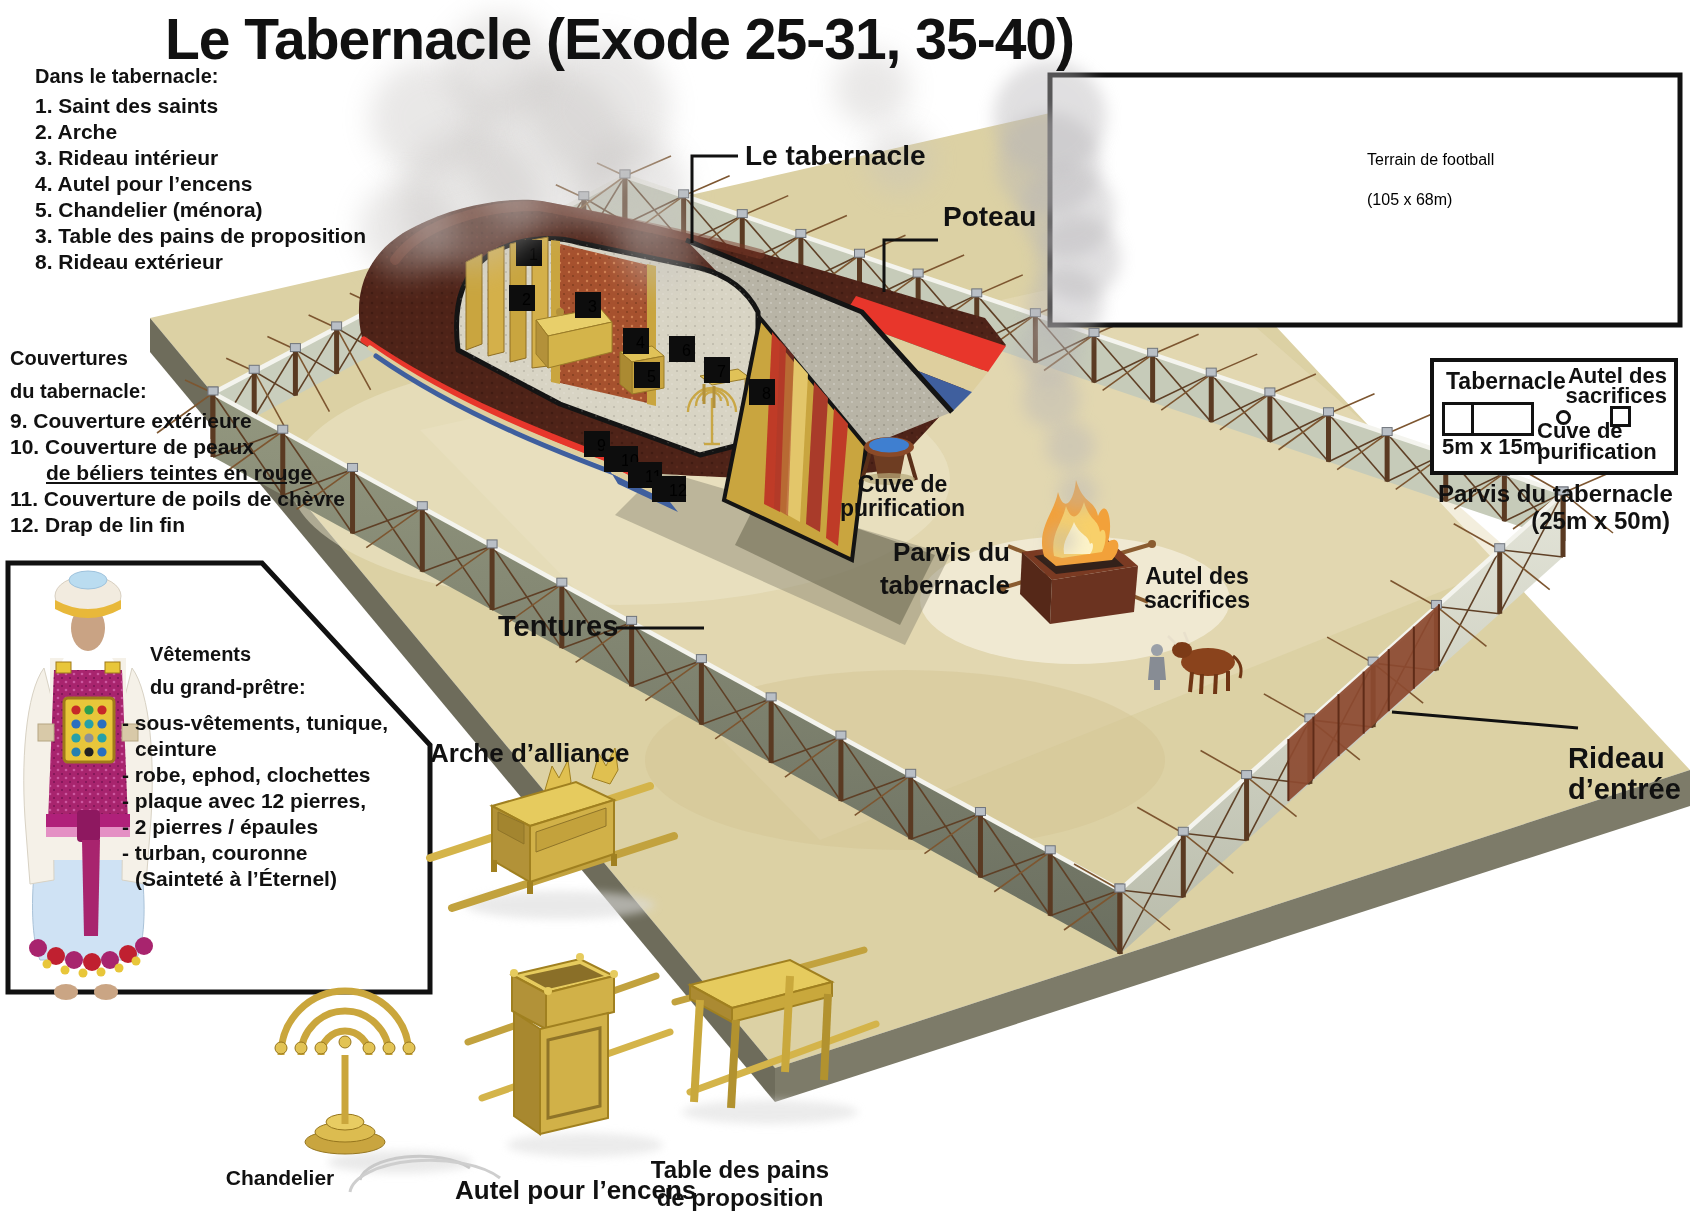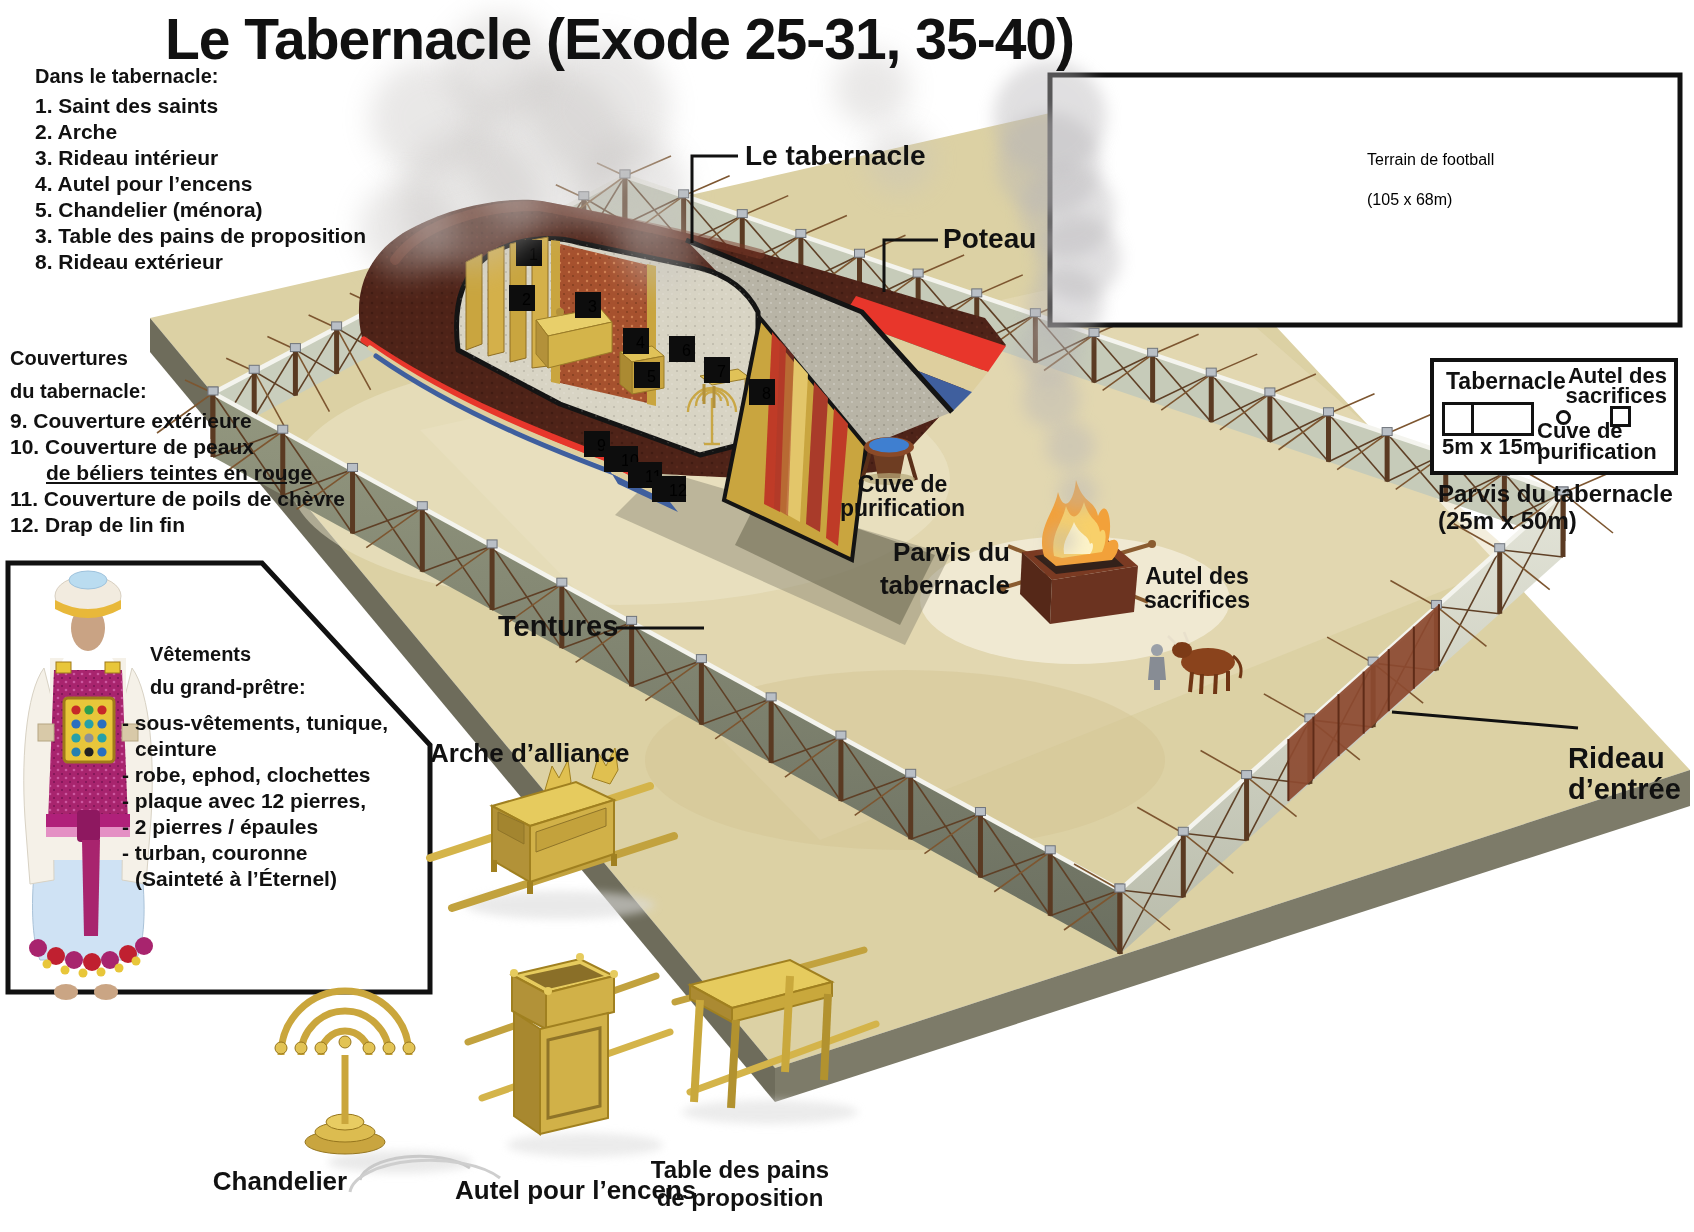--- a/index.html
+++ b/index.html
@@ -12,41 +12,41 @@
   .li{font-size:21px;line-height:26px;font-weight:bold;}
   .ind{padding-left:36px;text-decoration:underline;}
   .ind2{padding-left:13px;}
   #insideList{left:35px;top:60px;}
   #covList{left:10px;top:342px;}
   #garmList{left:150px;top:638px;z-index:6;}
   #garmItems{position:absolute;left:-28px;top:72px;}
   .lab{font-size:28px;}
   .lab2{font-size:23px;line-height:24px;text-align:center;}
   #lab-tab{left:745px;top:140px;}
-  #lab-poteau{left:943px;top:201px;margin-top:22px;}
+  #lab-poteau{left:943px;top:201px;}
   #lab-tentures{left:498px;top:610px;font-size:29px;}
   #lab-cuve{left:830px;top:472px;width:145px;}
   #lab-parvis{left:860px;top:536px;width:150px;font-size:26px;line-height:33px;text-align:right;}
   #lab-autel{left:1142px;top:564px;width:110px;}
   #lab-rideau{left:1568px;top:743px;width:126px;font-size:29px;line-height:31px;text-align:left;}
   #lab-arche{left:430px;top:738px;width:180px;text-align:center;font-size:26px;}
-  #lab-chand{left:205px;top:1166px;width:150px;text-align:center;font-size:26px;}
+  #lab-chand{left:205px;top:1166px;width:150px;text-align:center;font-size:21px;}
   #lab-enc{left:455px;top:1175px;width:195px;text-align:center;font-size:26px;}
   #lab-table{left:650px;top:1156px;width:180px;text-align:center;font-size:24px;line-height:28px;}
   #legendBox{left:1430px;top:358px;width:240px;height:109px;border:4px solid #111;background:#fff;z-index:5;position:absolute;}
   .lg{position:absolute;font-weight:bold;font-size:22px;}
   #lg-tab{left:12px;top:6px;font-size:23px;}
   #lg-rect{left:8px;top:40px;width:86px;height:28px;border:3px solid #111;position:absolute;}
   #lg-div{position:absolute;left:0;top:0;width:26px;height:28px;border-right:3px solid #111;}
   #lg-dims{left:8px;top:72px;}
   #lg-circ{left:122px;top:48px;width:9px;height:9px;border:3px solid #111;border-radius:50%;position:absolute;}
   #lg-cuve{left:103px;top:58px;line-height:21px;}
   #lg-sq{left:176px;top:44px;width:15px;height:15px;border:3px solid #111;position:absolute;}
   #lg-autel{right:7px;top:4px;text-align:right;line-height:20px;}
-  #lg-cap{left:1438px;top:480px;width:232px;text-align:left;font-size:24px;line-height:27px;}
+  #lg-cap{left:1438px;top:480px;width:232px;text-align:right;font-size:24px;line-height:27px;}
 </style>
 </head>
 <body>
 
 <div id="stage">
 
 <svg id="scene" width="1694" height="1232" viewBox="0 0 1694 1232">
   <defs>
     <filter id="blur8" x="-60%" y="-60%" width="220%" height="220%">
           <feGaussianBlur stdDeviation="8"></feGaussianBlur>

